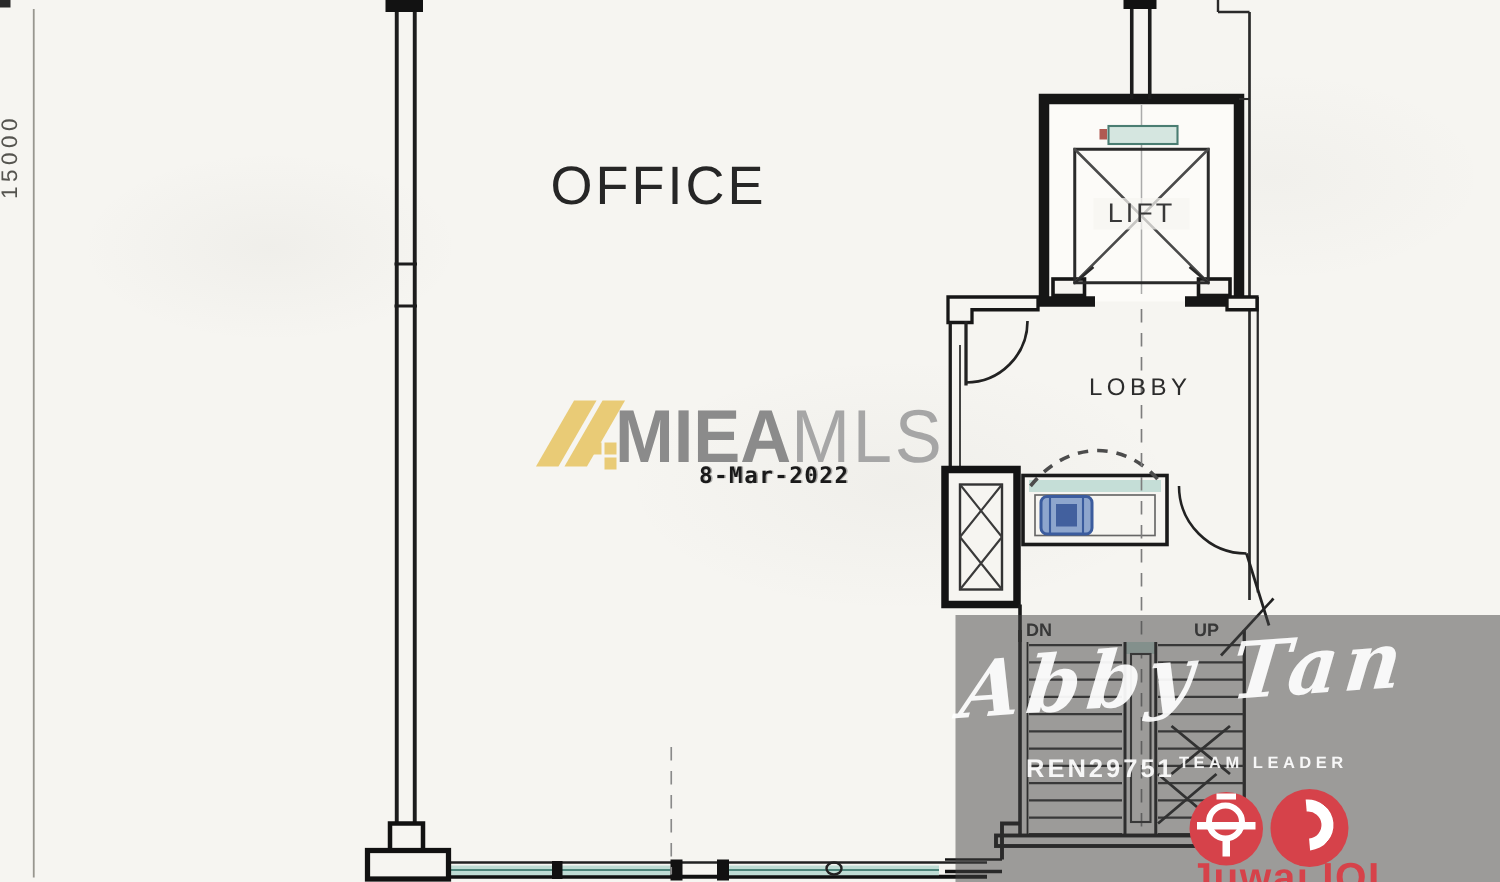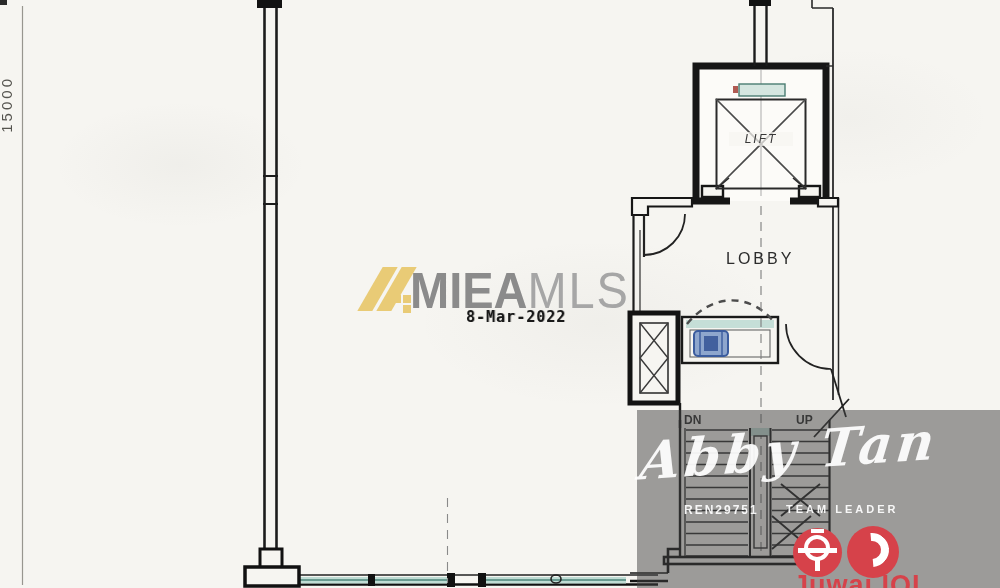--- a/index.html
+++ b/index.html
@@ -11,22 +11,22 @@
       radial-gradient(200px 100px at 85% 20%, rgba(120,120,110,0.04), transparent 70%),
       #f6f5f1;
     font-family:"Liberation Sans", sans-serif;
   }
   #stage *{box-sizing:border-box;}
   svg.linework{position:absolute;left:0;top:0;z-index:1;}
 
   
   .lbl{position:absolute;z-index:2;color:#2a2a2a;white-space:nowrap;}
   .office-lbl{left:367px;top:103px;font-size:36px;letter-spacing:2px;font-weight:500;color:#262626;}
-  .lift-lbl{left:729px;top:132px;width:64px;text-align:center;font-size:12px;letter-spacing:2px;color:#383838;
-            background:rgba(246,245,241,0.72);font-style:italic;}
+  .lift-lbl{left:729px;top:132px;width:64px;text-align:center;font-size:18px;letter-spacing:2px;color:#383838;
+            background:rgba(246,245,241,0.72);}
   .lobby-lbl{left:726px;top:250px;font-size:16px;letter-spacing:3px;color:#2c2c2c;}
   .dn-lbl{left:684px;top:413px;font-size:12px;font-weight:bold;color:#2e2e2e;}
   .up-lbl{left:796px;top:413px;font-size:12px;font-weight:bold;color:#2e2e2e;}
   .dim-lbl{left:-2px;top:76px;writing-mode:vertical-rl;transform:rotate(180deg);
            font-size:15px;letter-spacing:3px;color:#55544f;}
 
   
   .mls{position:absolute;left:348px;top:258px;width:310px;height:74px;z-index:3;}
   .mls .slash{position:absolute;width:15px;height:44px;top:9px;background:#e9cb76;transform:skewX(-30deg);}
   .mls .slash.s1{left:22px;}
@@ -41,21 +41,21 @@
              font-weight:bold;font-size:15px;color:#1a1a1a;letter-spacing:1px;
              text-shadow:1px 0 0 rgba(0,0,0,0.3);}
 
   
   .overlay{position:absolute;left:637px;top:410px;width:363px;height:178px;
            background:rgba(66,66,66,0.5);z-index:4;}
   .agent-name{position:absolute;left:640px;top:420px;z-index:5;
               font-family:"DejaVu Serif", serif;font-style:italic;font-weight:bold;
               font-size:52px;color:rgba(255,255,255,0.93);
               transform:rotate(-4deg) skewX(-10deg);letter-spacing:4px;white-space:nowrap;}
-  .agent-ren{position:absolute;left:684px;top:503px;z-index:5;font-size:12px;font-weight:bold;
+  .agent-ren{position:absolute;left:684px;top:503px;z-index:5;font-size:17px;font-weight:bold;
              letter-spacing:2px;color:rgba(255,255,255,0.92);}
   .agent-title{position:absolute;left:786px;top:503px;z-index:5;font-size:11px;font-weight:bold;
              letter-spacing:3px;color:rgba(255,255,255,0.92);}
 
   .logo-seal{position:absolute;left:793px;top:528px;width:49px;height:49px;border-radius:50%;
              background:#d6424a;z-index:5;}
   .logo-seal .ring{position:absolute;left:11px;top:7px;width:26px;height:26px;border:4px solid #fff;border-radius:50%;}
   .logo-seal .hbar{position:absolute;left:5px;top:20px;width:39px;height:5px;background:#fff;}
   .logo-seal .tbar{position:absolute;left:18px;top:1px;width:13px;height:4px;background:#fff;}
   .logo-seal .stem{position:absolute;left:22px;top:30px;width:5px;height:13px;background:#fff;}
@@ -196,20 +196,21 @@
       <path d="M781,484 L820,516 M820,484 L781,516 M772,516 L811,549 M811,516 L772,549" stroke="#222" stroke-width="1.9"></path>
       <line x1="814" y1="437" x2="849" y2="399" stroke="#222" stroke-width="1.8"></line>
       <rect x="664" y="557" width="172" height="7" fill="#f6f5f1" stroke="#131313" stroke-width="2.6"></rect>
       <path d="M680,549 H668 V573" fill="none" stroke="#131313" stroke-width="2.6"></path>
       <line x1="680" y1="403" x2="680" y2="428" stroke="#1a1a1a" stroke-width="2.4"></line>
       <line x1="630" y1="573" x2="668" y2="573" stroke="#131313" stroke-width="1.6"></line>
       <line x1="630" y1="581" x2="668" y2="581" stroke="#131313" stroke-width="2.4"></line>
     </g>
   </svg>
 
+  <div class="lbl office-lbl">OFFICE</div>
   <div class="lbl lift-lbl">LIFT</div>
   <div class="lbl lobby-lbl">LOBBY</div>
   <div class="lbl dn-lbl">DN</div>
   <div class="lbl up-lbl">UP</div>
   <div class="lbl dim-lbl">15000</div>
 
   <div class="mls">
     <div class="slash s1"></div>
     <div class="slash s2"></div>
     <div class="sq a"></div>

